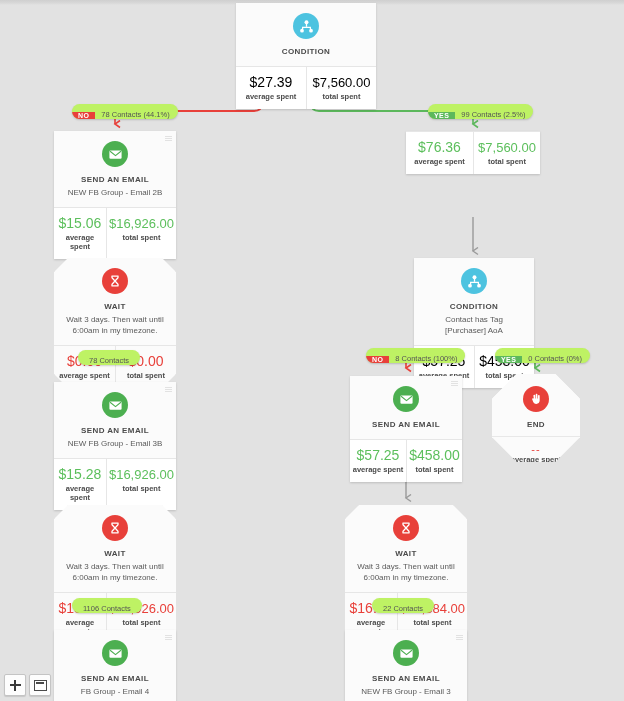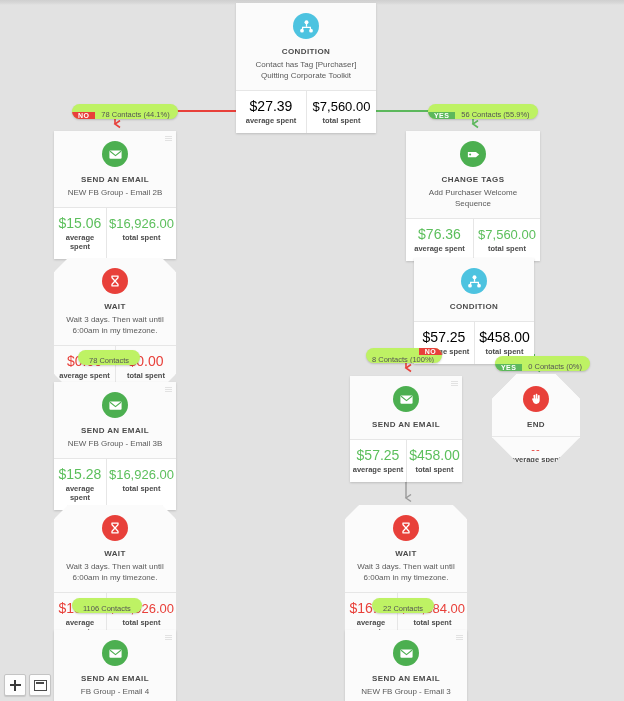--- a/index.html
+++ b/index.html
@@ -190,41 +190,40 @@
             <g fill="#fff">
               <circle cx="8" cy="3.4" r="2.1"></circle>
               <circle cx="3.2" cy="12.4" r="2"></circle>
               <circle cx="12.8" cy="12.4" r="2"></circle>
               <path d="M7.3 5.2h1.4v3.1h-1.4z"></path>
               <path d="M3.2 10.6V8.3h9.6v2.3h-1.3V9.5H4.5v1.1z"></path>
             </g>
           </svg>
       </div>
       <div class="n-title">CONDITION</div>
-      <div class="n-sub">Contact has Tag [Purchaser] Quitting Corporate Toolkit</div>
     </div>
     <div class="stats">
       <div class="stat">
         <div class="amt blue">$27.39</div>
         <div class="lbl">average spent</div>
       </div>
       <div class="stat">
         <div class="amt blue sm">$7,560.00</div>
         <div class="lbl">total spent</div>
       </div>
     </div>
   </div>
 
   <div class="pill" style="left:72px; top:104px;">
     <div class="tag no">NO</div>
     <div class="txt">78 Contacts (44.1%)</div>
   </div>
   <div class="pill" style="left:428px; top:104px;">
     <div class="tag yes">YES</div>
-    <div class="txt">56 Contacts (55.9%)</div>
+    <div class="txt">99 Contacts (2.5%)</div>
   </div>
 
   <div class="node" style="left:54px; top:131px; width:122px;">
     <div class="body">
       <div class="handle">
           <i></i>
           <i></i>
           <i></i>
         </div>
       <div class="badge-icon ic-green">
@@ -244,30 +243,20 @@
         <div class="lbl">average spent</div>
       </div>
       <div class="stat">
         <div class="amt green sm">$16,926.00</div>
         <div class="lbl">total spent</div>
       </div>
     </div>
   </div>
 
   <div class="node" style="left:406px; top:131px; width:134px;">
-    <div class="body">
-      <div class="badge-icon ic-green">
-        <svg width="15" height="15" viewBox="0 0 16 16">
-            <path d="M2 5.2h8.6l3.4 2.8-3.4 2.8H2z" fill="#fff"></path>
-            <circle cx="4.4" cy="8" r="1.1" fill="#4caf50"></circle>
-          </svg>
-      </div>
-      <div class="n-title">CHANGE TAGS</div>
-      <div class="n-sub">Add Purchaser Welcome Sequence</div>
-    </div>
     <div class="stats">
       <div class="stat">
         <div class="amt green">$76.36</div>
         <div class="lbl">average spent</div>
       </div>
       <div class="stat">
         <div class="amt green sm">$7,560.00</div>
         <div class="lbl">total spent</div>
       </div>
     </div>
@@ -305,42 +294,43 @@
             <g fill="#fff">
               <circle cx="8" cy="3.4" r="2.1"></circle>
               <circle cx="3.2" cy="12.4" r="2"></circle>
               <circle cx="12.8" cy="12.4" r="2"></circle>
               <path d="M7.3 5.2h1.4v3.1h-1.4z"></path>
               <path d="M3.2 10.6V8.3h9.6v2.3h-1.3V9.5H4.5v1.1z"></path>
             </g>
           </svg>
       </div>
       <div class="n-title">CONDITION</div>
+      <div class="n-sub">Contact has Tag [Purchaser] AoA</div>
     </div>
     <div class="stats">
       <div class="stat">
         <div class="amt blue">$57.25</div>
         <div class="lbl">average spent</div>
       </div>
       <div class="stat">
         <div class="amt blue">$458.00</div>
         <div class="lbl">total spent</div>
       </div>
     </div>
   </div>
 
   <div class="pill plain" style="left:78px; top:350px;">
     <div class="txt">78 Contacts</div>
   </div>
 
-  <div class="pill" style="left:366px; top:348px;flex-direction:column;">
+  <div class="pill" style="left:366px; top:348px;">
     <div class="tag no">NO</div>
     <div class="txt">8 Contacts (100%)</div>
   </div>
-  <div class="pill" style="left:495px; top:356px;">
+  <div class="pill" style="left:495px; top:348px;">
     <div class="tag yes">YES</div>
     <div class="txt">0 Contacts (0%)</div>
   </div>
 
   <div class="node" style="left:54px; top:382px; width:122px;">
     <div class="body">
       <div class="handle">
           <i></i>
           <i></i>
           <i></i>

